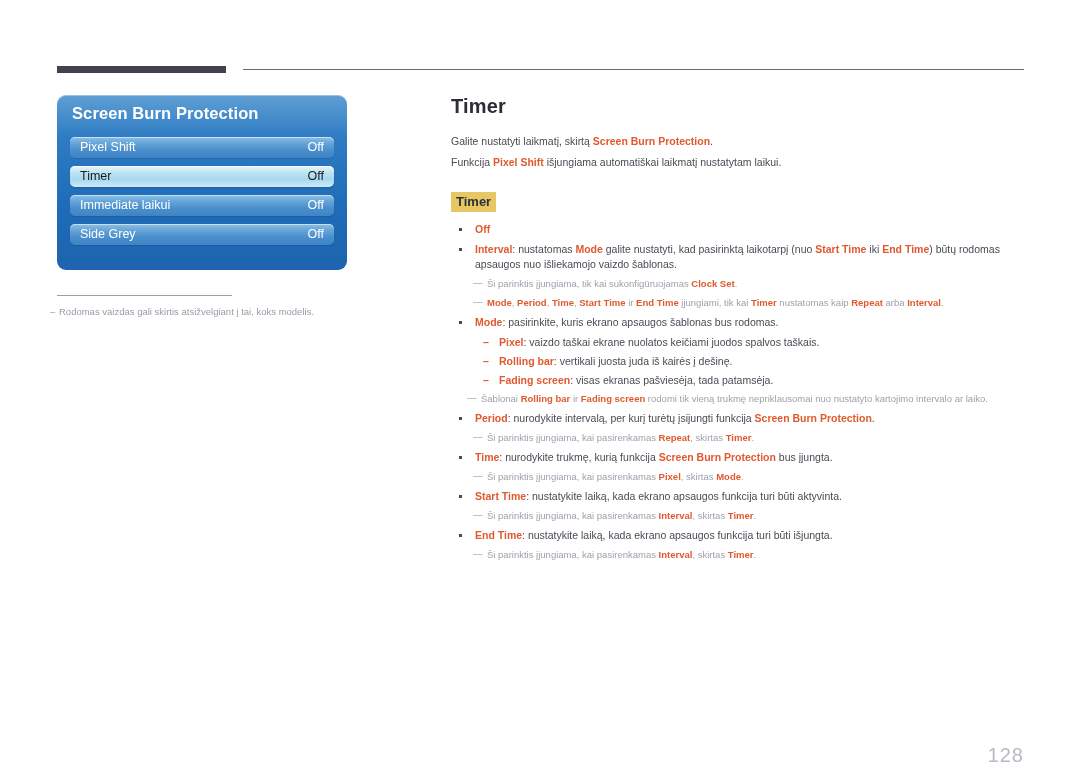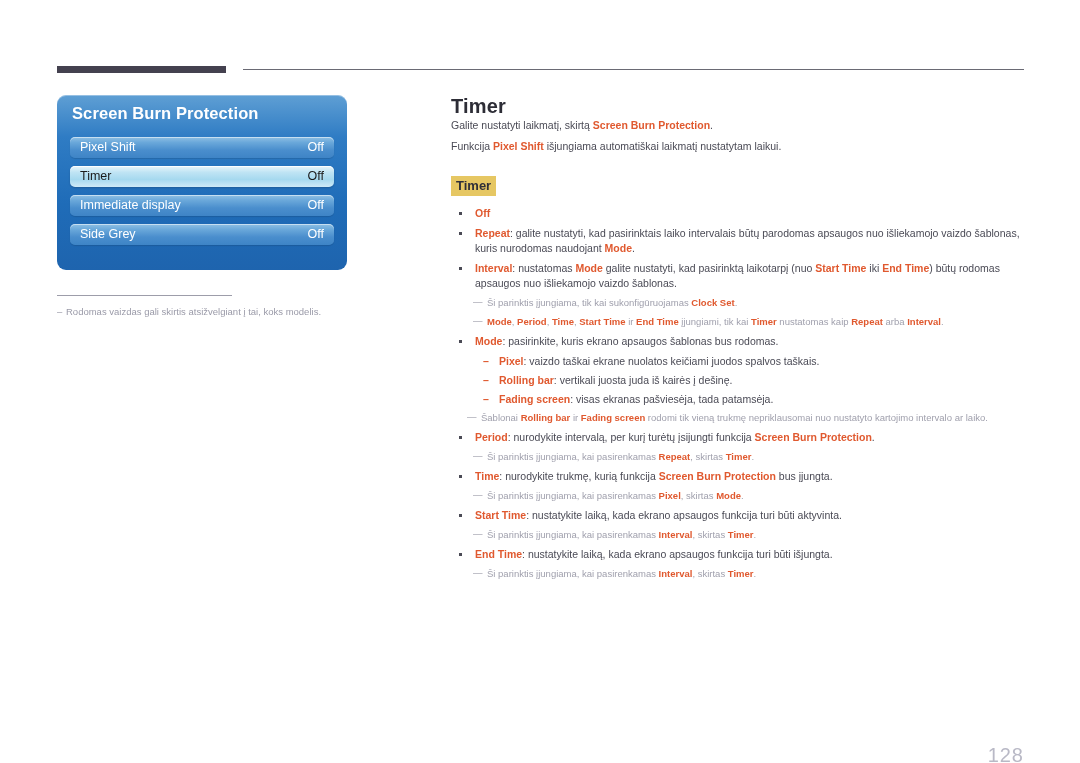--- a/index.html
+++ b/index.html
@@ -103,21 +103,21 @@
   .left-note-rule {
     position: absolute;
     left: 57px;
     top: 295px;
     width: 175px;
     height: 1px;
     background: #9d9daa;
   }
   .left-note {
     position: absolute;
-    left: 57px;
+    left: 50px;
     top: 305px;
     width: 300px;
     font-size: 9.5px;
     line-height: 14px;
     color: #9a9aa8;
   }
   .left-note .dash {
     display: inline-block;
     width: 9px;
     color: #9a9aa8;
@@ -131,20 +131,21 @@
     width: 575px;
   }
   h1.page-title {
     margin: 0;
     font-size: 20px;
     font-weight: bold;
     color: #2d2d36;
     letter-spacing: .2px;
   }
   .intro {
+    margin-top: 16px;
   }
   .intro p {
     margin: 0 0 6px 0;
     font-size: 10.5px;
     line-height: 15px;
     color: #4a4a55;
   }
   .sub-head {
     display: inline-block;
     margin-top: 16px;
@@ -239,21 +240,21 @@
   <div class="osd-rows">
       <div class="osd-row">
         <span class="lbl">Pixel Shift</span>
         <span class="val">Off</span>
       </div>
       <div class="osd-row selected">
         <span class="lbl">Timer</span>
         <span class="val">Off</span>
       </div>
       <div class="osd-row">
-        <span class="lbl">Immediate display</span>
+        <span class="lbl">Immediate laikui</span>
         <span class="val">Off</span>
       </div>
       <div class="osd-row">
         <span class="lbl">Side Grey</span>
         <span class="val">Off</span>
       </div>
     </div>
 </div>
 
 <div class="left-note-rule"></div>
@@ -266,21 +267,20 @@
 
   <div class="intro">
       <p><span>Galite nustatyti laikmatį, skirtą </span><span class="em">Screen Burn Protection</span><span>.</span></p>
       <p><span>Funkcija </span><span class="em">Pixel Shift</span><span> išjungiama automatiškai laikmatį nustatytam laikui.</span></p>
     </div>
 
   <div class="sub-head">Timer</div>
 
   <div class="items">
       <div class="bullet"><span class="marker"></span><span class="em">Off</span></div>
-      <div class="bullet"><span class="marker"></span><span class="em">Repeat</span><span>: galite nustatyti, kad pasirinktais laiko intervalais būtų parodomas apsaugos nuo išliekamojo vaizdo šablonas, kuris nurodomas naudojant </span><span class="em">Mode</span><span>.</span></div>
       <div class="bullet"><span class="marker"></span><span class="em">Interval</span><span>: nustatomas </span><span class="em">Mode</span><span> galite nustatyti, kad pasirinktą laikotarpį (nuo </span><span class="em">Start Time</span><span> iki </span><span class="em">End Time</span><span>) būtų rodomas apsaugos nuo išliekamojo vaizdo šablonas.</span></div>
       <div class="note"><span class="marker">—</span><span>Ši parinktis įjungiama, tik kai sukonfigūruojamas </span><span class="em">Clock Set</span><span>.</span></div>
       <div class="note"><span class="marker">—</span><span class="em">Mode</span><span>, </span><span class="em">Period</span><span>, </span><span class="em">Time</span><span>, </span><span class="em">Start Time</span><span> ir </span><span class="em">End Time</span><span> įjungiami, tik kai </span><span class="em">Timer</span><span> nustatomas kaip </span><span class="em">Repeat</span><span> arba </span><span class="em">Interval</span><span>.</span></div>
       <div class="bullet"><span class="marker"></span><span class="em">Mode</span><span>: pasirinkite, kuris ekrano apsaugos šablonas bus rodomas.</span></div>
       <div class="subbullet"><span class="marker">–</span><span class="em">Pixel</span><span>: vaizdo taškai ekrane nuolatos keičiami juodos spalvos taškais.</span></div>
       <div class="subbullet"><span class="marker">–</span><span class="em">Rolling bar</span><span>: vertikali juosta juda iš kairės į dešinę.</span></div>
       <div class="subbullet"><span class="marker">–</span><span class="em">Fading screen</span><span>: visas ekranas pašviesėja, tada patamsėja.</span></div>
       <div class="note indent-deep"><span class="marker">—</span><span>Šablonai </span><span class="em">Rolling bar</span><span> ir </span><span class="em">Fading screen</span><span> rodomi tik vieną trukmę nepriklausomai nuo nustatyto kartojimo intervalo ar laiko.</span></div>
       <div class="bullet"><span class="marker"></span><span class="em">Period</span><span>: nurodykite intervalą, per kurį turėtų įsijungti funkcija </span><span class="em">Screen Burn Protection</span><span>.</span></div>
       <div class="note"><span class="marker">—</span><span>Ši parinktis įjungiama, kai pasirenkamas </span><span class="em">Repeat</span><span>, skirtas </span><span class="em">Timer</span><span>.</span></div>

